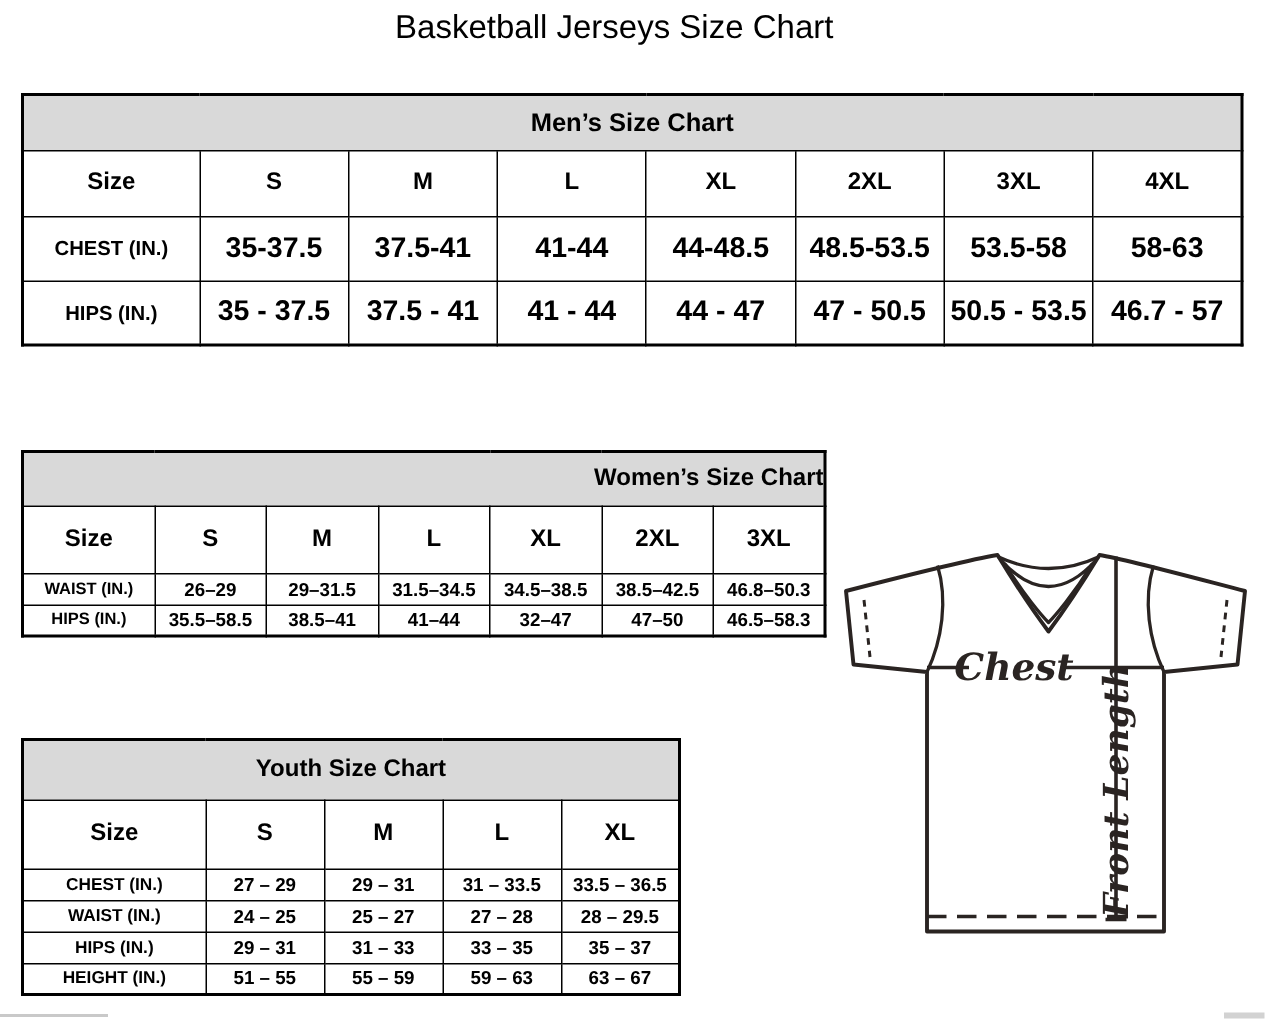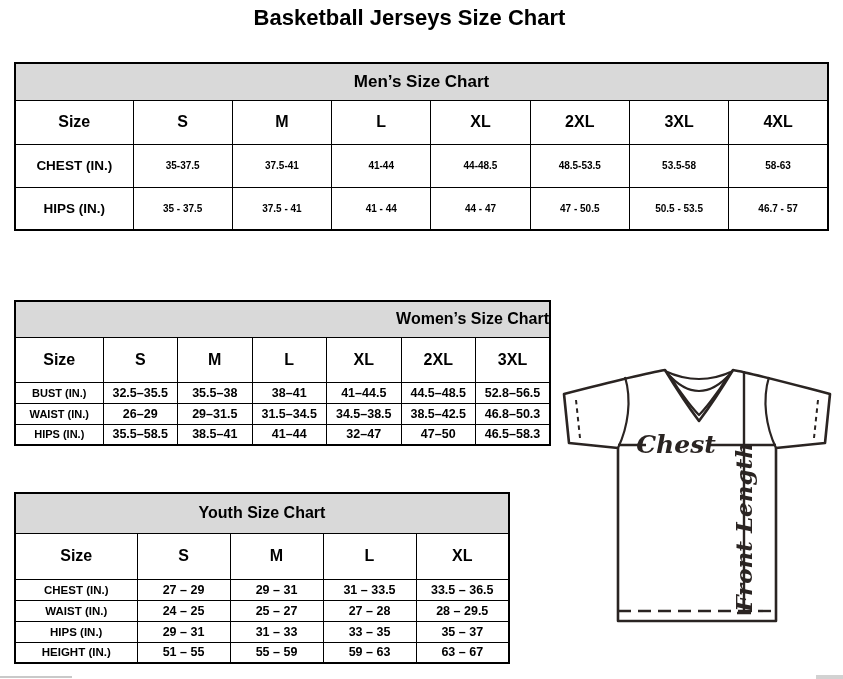--- a/index.html
+++ b/index.html
@@ -8,21 +8,21 @@
     width:843px; height:679px;
     background:#ffffff;
     font-family:"Liberation Sans", sans-serif;
     position:relative;
     overflow:hidden;
     color:#000;
   }
   .page-title {
     position:absolute; top:5px; left:0; width:807px;
     text-align:center;
-    font-size:22px; font-weight:bold;
+    font-size:22px; font-weight:normal;
     letter-spacing:0px;
     padding-left:12px;
   }
   table.size-table {
     position:absolute;
     border-collapse:collapse;
     table-layout:fixed;
     border:2px solid #000;
   }
   table.size-table td {
@@ -37,33 +37,33 @@
   tr.caption-row td {
     background:#d9d9d9;
     font-size:17px;
   }
   
   #mens-table { left:14px; top:62px; width:815px; }
   #mens-table tr.caption-row { height:37px; }
   #mens-table tr.header-row { height:44px; }
   #mens-table tr.header-row td { font-size:16px; }
   #mens-table tr.data-row { height:43px; }
-  #mens-table tr.data-row td { font-size:10px; }
+  #mens-table tr.data-row td { font-size:19px; }
   #mens-table tr.data-row td.row-label { font-size:13.5px; }
   
   #womens-table { left:14px; top:300px; width:537px; }
   #womens-table tr.caption-row { height:36px; }
   #womens-table tr.caption-row td { font-size:16px;text-align:right; }
   #womens-table tr.header-row { height:45px; }
   #womens-table tr.header-row td { font-size:16px; }
   #womens-table tr.data-row { height:21px; }
   #womens-table tr.data-row td { font-size:12.5px; }
   #womens-table tr.data-row td.row-label { font-size:11px; }
   
-  #youth-table { left:14px; top:492px; width:496px; }
+  #youth-table { left:14px; top:492px; width:440px; }
   #youth-table tr.caption-row { height:40px; }
   #youth-table tr.caption-row td { font-size:16px; }
   #youth-table tr.header-row { height:46px; }
   #youth-table tr.header-row td { font-size:16px; }
   #youth-table tr.data-row { height:21px; }
   #youth-table tr.data-row td { font-size:12.5px; }
   #youth-table tr.data-row td.row-label { font-size:11.5px; }
 
   .jersey-wrap { position:absolute; left:555px; top:355px; width:288px; height:275px; }
   .jersey-wrap svg { display:block; }
@@ -145,29 +145,20 @@
       <td colspan="7">Women’s Size Chart</td>
     </tr>
     <tr class="header-row">
       <td>Size</td>
       <td>S</td>
       <td>M</td>
       <td>L</td>
       <td>XL</td>
       <td>2XL</td>
       <td>3XL</td>
-    </tr>
-    <tr class="data-row">
-      <td class="row-label">BUST (IN.)</td>
-      <td>32.5–35.5</td>
-      <td>35.5–38</td>
-      <td>38–41</td>
-      <td>41–44.5</td>
-      <td>44.5–48.5</td>
-      <td>52.8–56.5</td>
     </tr>
     <tr class="data-row">
       <td class="row-label">WAIST (IN.)</td>
       <td>26–29</td>
       <td>29–31.5</td>
       <td>31.5–34.5</td>
       <td>34.5–38.5</td>
       <td>38.5–42.5</td>
       <td>46.8–50.3</td>
     </tr>

